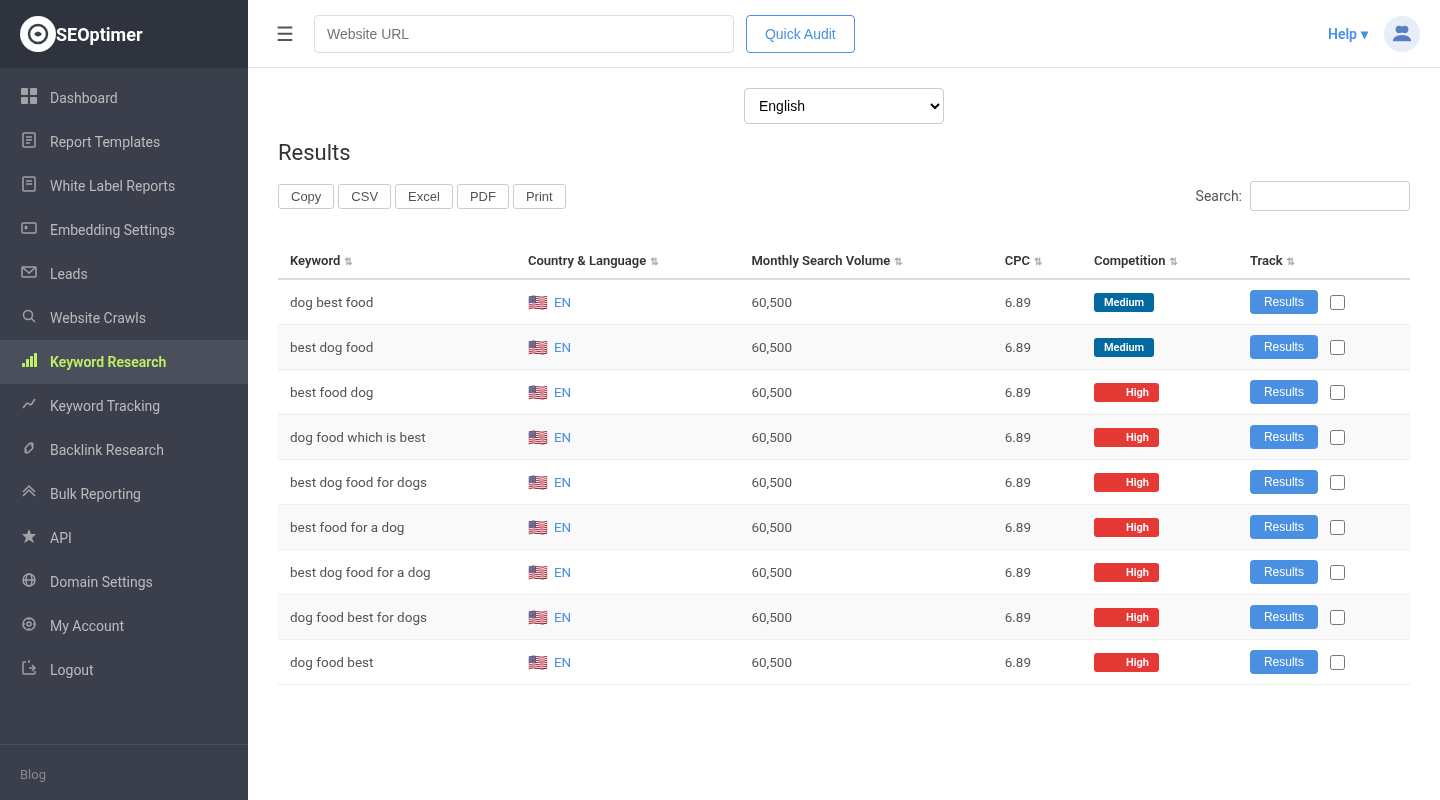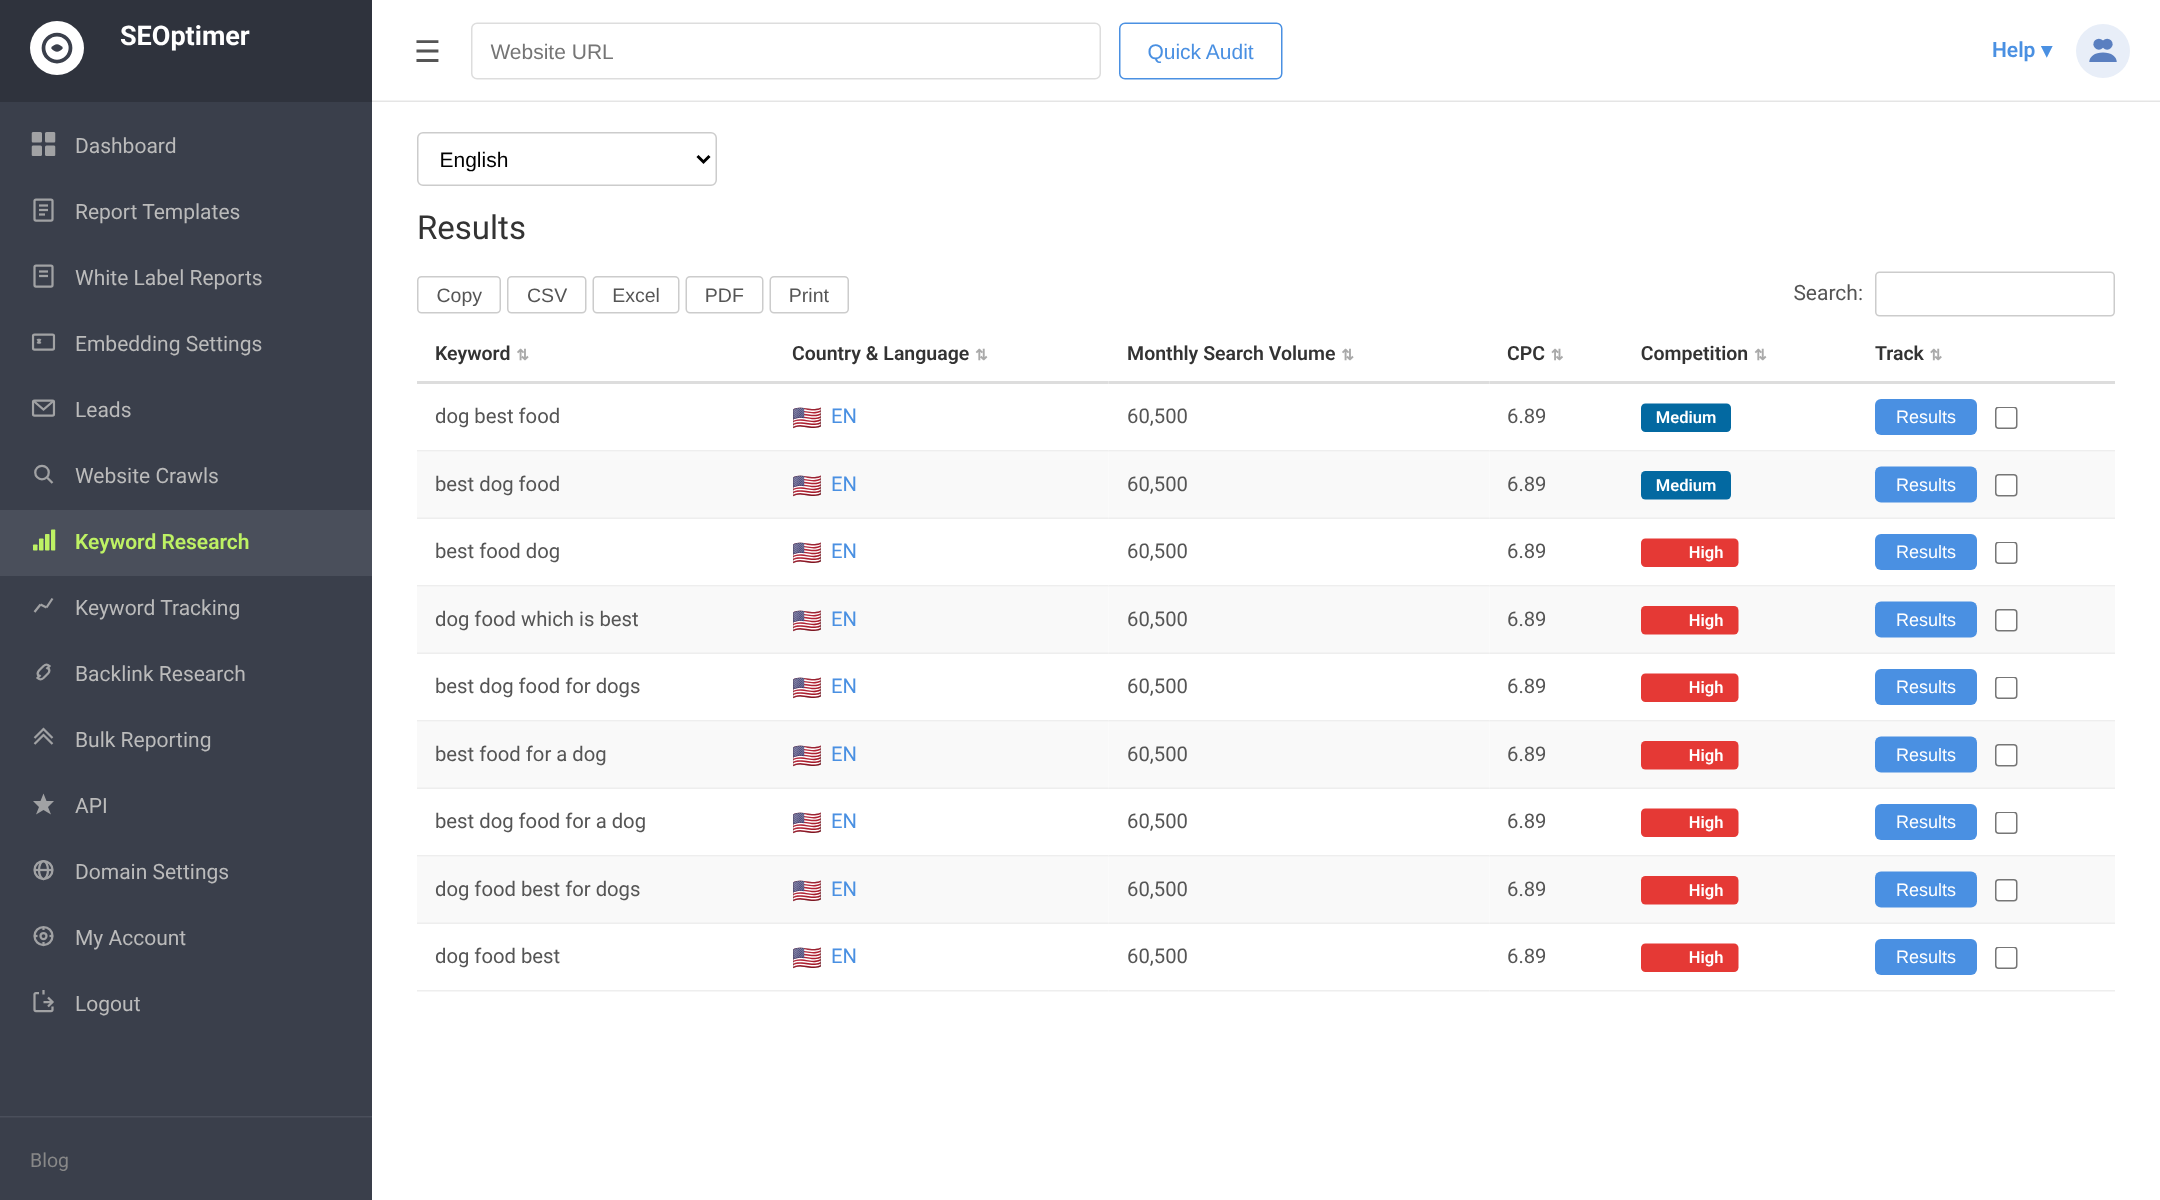--- a/index.html
+++ b/index.html
@@ -10,27 +10,27 @@
       width: 248px;
       min-width: 248px;
       background: #3a3f4b;
       color: #ccc;
       display: flex;
       flex-direction: column;
       height: 100%;
     }
     #sidebar-logo {
       display: flex;
-      align-items: flex-start;
+      align-items: center;
       padding: 14px 20px;
       background: #2f333d;
       color: white;
       font-size: 18px;
       font-weight: bold;
-      gap: 24px;
+      gap: 0;
       min-height: 68px;
     }
     .logo-icon {
       width: 36px;
       height: 36px;
       background: white;
       border-radius: 50%;
       display: flex;
       align-items: center;
       justify-content: center;
@@ -155,21 +155,21 @@
       background: white;
       padding: 0;
     }
     #content-inner {
       padding: 20px 30px;
     }
 
     
     #lang-row {
       display: flex;
-      justify-content: flex-start;
+      justify-content: center;
       margin-bottom: 16px;
     }
     #lang-select {
       width: 200px;
       height: 36px;
       border: 1px solid #ccc;
       border-radius: 4px;
       padding: 0 10px;
       font-size: 14px;
       background: white;
@@ -181,21 +181,21 @@
       font-weight: 400;
       color: #333;
       margin-bottom: 16px;
     }
 
     
     #export-row {
       display: flex;
       align-items: center;
       justify-content: space-between;
-      margin-bottom: 8px;
+      margin-bottom: 32px;
     }
     #export-btns {
       display: flex;
       gap: 4px;
     }
     .export-btn {
       padding: 4px 12px;
       border: 1px solid #ccc;
       background: white;
       color: #555;

